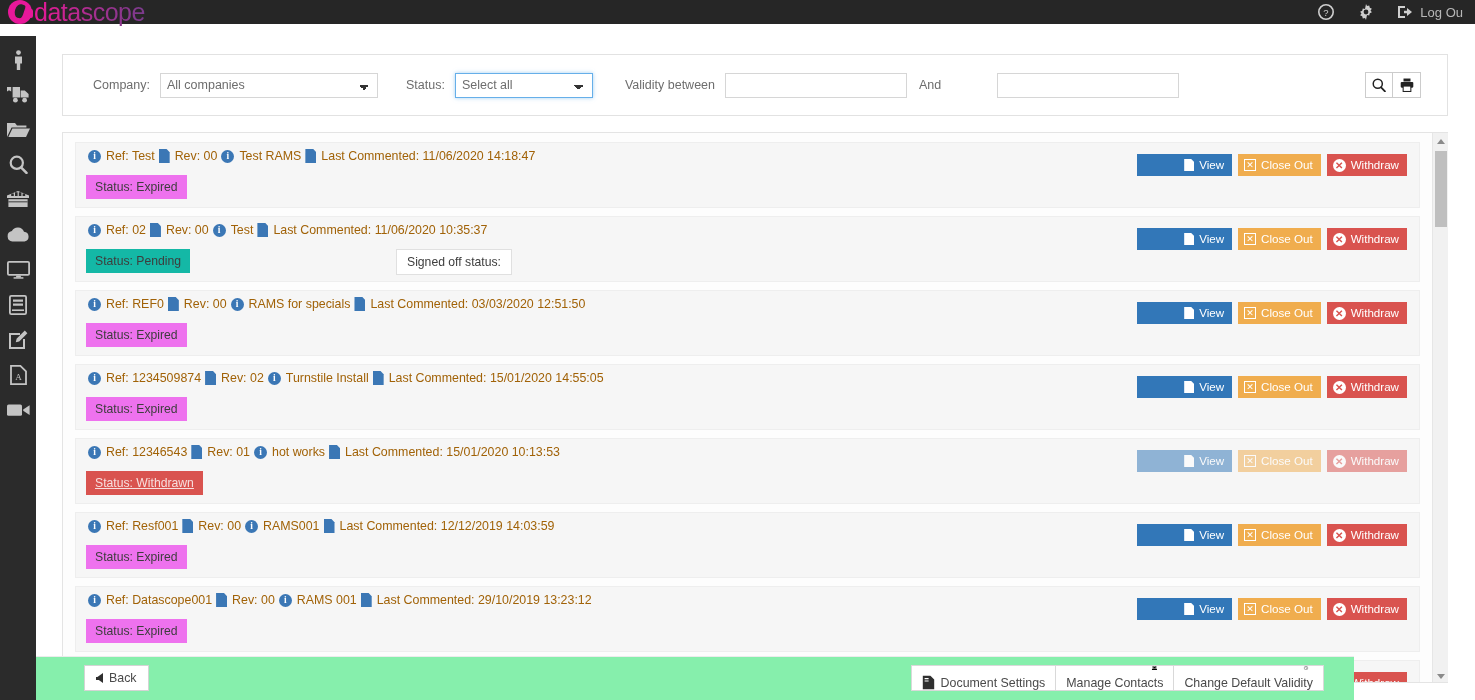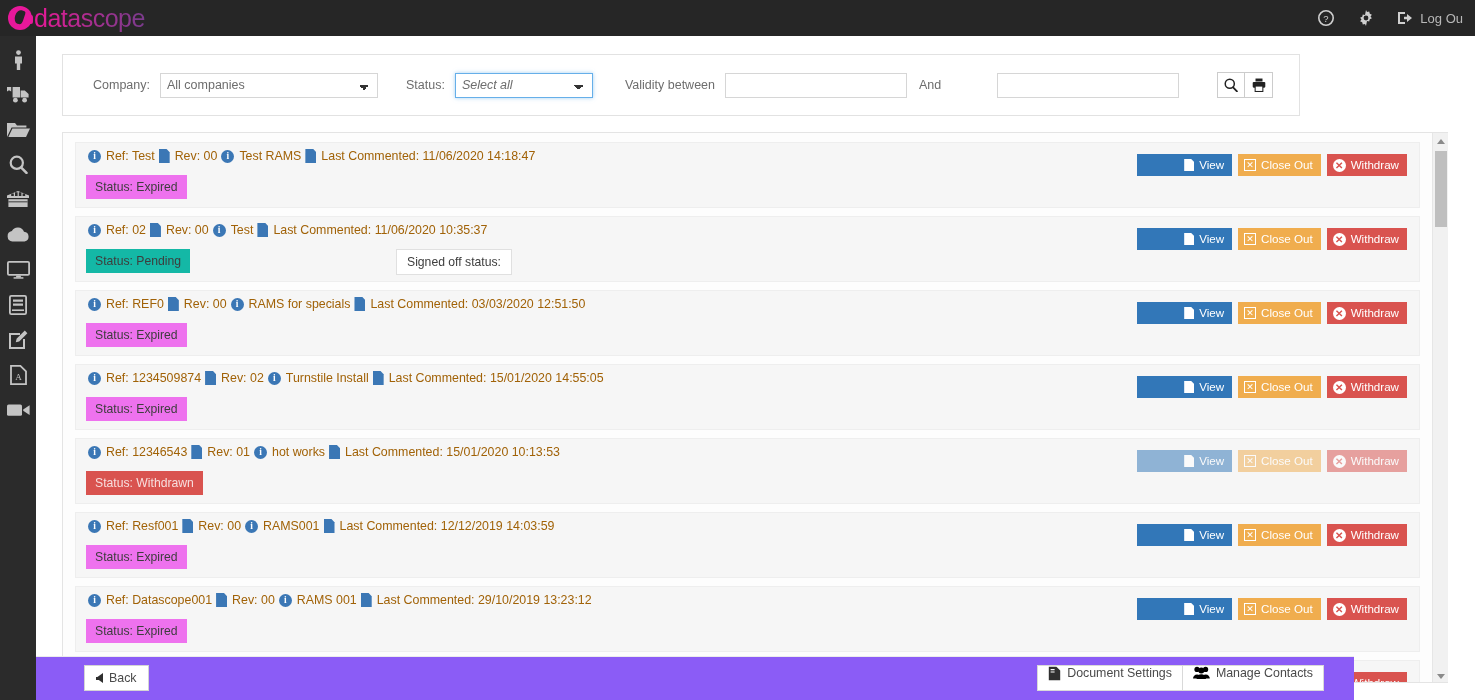--- a/index.html
+++ b/index.html
@@ -8,21 +8,21 @@
     margin: 0; padding: 0;
     width: 1475px; height: 700px;
     overflow: hidden;
     background: #ffffff;
     font-family: "Liberation Sans", sans-serif;
   }
 
   
   .navbar {
     position: absolute; top: 0; left: 0;
-    width: 1475px; height: 36px;
+    width: 1475px; height: 24px;
     background: #262626;
     display: flex; align-items: center;
     z-index: 30;
   }
   .brand {
     display: flex; align-items: center;
     padding-left: 8px;
     height: 36px;
   }
   .brand-mark {
@@ -99,21 +99,21 @@
   
   .page {
     position: absolute; top: 36px; left: 36px;
     width: 1439px; height: 664px;
     background: #ffffff;
   }
 
   
   .filter-panel {
     position: absolute; left: 26px; top: 18px;
-    width: 1238px; height: 62px;
+    width: 1386px; height: 62px;
     background: #ffffff;
     border: 1px solid #e2e2e2;
     display: flex; align-items: center;
   }
   .flabel {
     font-size: 12.5px; color: #6d6d6d;
     margin-left: 30px; margin-right: 10px;
     white-space: nowrap;
   }
   .fselect {
@@ -124,21 +124,21 @@
     font-family: "Liberation Sans", sans-serif;
     padding: 0 6px;
     appearance: none; -webkit-appearance: none;
     background-image:
       linear-gradient(45deg, transparent 50%, #333 50%),
       linear-gradient(135deg, #333 50%, transparent 50%);
     background-position: calc(100% - 13px) 11px, calc(100% - 8px) 11px;
     background-size: 5px 5px, 5px 5px;
     background-repeat: no-repeat;
   }
-  .fselect.focused { border: 1px solid #66afe9; box-shadow: 0 0 4px rgba(102,175,233,.6); font-style: italic; }
+  .fselect.focused { border: 1px solid #66afe9; box-shadow: 0 0 4px rgba(102,175,233,.6); }
   .finput {
     height: 25px; width: 182px;
     border: 1px solid #d6d6d6;
     background: #fff;
     font-size: 12.5px; color: #555;
     font-family: "Liberation Sans", sans-serif;
     padding: 0 6px;
   }
   .btn-group-right {
     margin-left: auto; margin-right: 26px;
@@ -198,21 +198,21 @@
   }
   .status-badge {
     position: absolute; left: 10px; top: 32px;
     padding: 5px 9px;
     font-size: 12.2px;
     color: #3d3d3d;
     line-height: 14px;
   }
   .st-expired { background: #ee72ee; }
   .st-pending { background: #14b8a6; }
-  .st-withdrawn { background: #d9534f; color: #f7dede; }
+  .st-withdrawn { background: #d9534f; color: #f7dede; text-decoration: underline; }
   .signed-off {
     position: absolute; left: 320px; top: 32px;
     background: #ffffff; border: 1px solid #e0e0e0;
     padding: 5px 10px; font-size: 12.2px; color: #3d3d3d;
     line-height: 14px;
   }
   .actions {
     position: absolute; right: 12px; top: 11px;
     display: flex; gap: 6px;
   }
@@ -271,43 +271,43 @@
     position: absolute; top: 18px; left: 2px;
     width: 12px; height: 76px;
     background: #bfbfbf;
     cursor: pointer;
   }
 
   
   .bottombar {
     position: absolute; left: 0; bottom: 0;
     width: 1318px; height: 44px;
-    background: #8b5cf6;
+    background: #86efac;
     border-top: 1px solid #ececec;
   }
   .back-btn {
     position: absolute; left: 48px; top: 8px;
     height: 26px; padding: 0 11px;
     display: flex; align-items: center; gap: 6px;
     border: 1px solid #d4d4d4; background: #fff;
     font-size: 12.4px; color: #4a4a4a; cursor: pointer;
     font-family: "Liberation Sans", sans-serif;
   }
   .bottom-right {
     position: absolute; right: 30px; top: 8px;
     display: flex;
   }
   .bbtn {
     height: 26px; padding: 0 10px;
-    display: flex; align-items: flex-start; gap: 6px;
+    display: flex; align-items: flex-end; gap: 6px;
     border: 1px solid #d9d9d9; background: #fff;
     font-size: 12.4px; color: #4a4a4a; cursor: pointer;
     font-family: "Liberation Sans", sans-serif;
   }
-  .bbtn + .bbtn { border-left: none; }
+  .bbtn + .bbtn { border-left: none; flex-direction: column; }
   .arrow-left {
     width: 0; height: 0;
     border-top: 5px solid transparent; border-bottom: 5px solid transparent;
     border-right: 7px solid #2f2f2f;
     position: relative;
   }
   .arrow-left::after {
     content: ""; position: absolute; left: 0; top: -1.5px;
     width: 7px; height: 3px; background: #2f2f2f;
   }
@@ -768,15 +768,22 @@
         <svg width="17" height="13" viewBox="0 0 17 13">
           <circle cx="4" cy="3.4" r="2.6"></circle>
             <circle cx="12.6" cy="3.4" r="2.6"></circle>
             <circle cx="8.3" cy="4.4" r="3"></circle>
           <path d="M0 12.6c0-2.6 1.8-4.2 4-4.2s4 1.6 4 4.2z"></path>
           <path d="M8.8 12.6c0-2.6 1.8-4.2 4-4.2s4 1.6 4 4.2z"></path>
           <path d="M3.6 13c0-3 2.1-4.8 4.7-4.8S13 10 13 13z"></path>
         </svg>
         <span>Manage Contacts</span>
       </div>
+      <div class="bbtn">
+        <svg width="14" height="14" viewBox="0 0 16 16">
+          <circle cx="8" cy="8" r="7.1" fill="none" stroke="#2f2f2f" stroke-width="1.5"></circle>
+          <path d="M8 3.6V8.2l3.2 2" stroke="#2f2f2f" stroke-width="1.5" fill="none" stroke-linecap="round"></path>
+        </svg>
+        <span>Change Default Validity</span>
+      </div>
     </div>
   </div>
 </div>
 
 </body></html>

